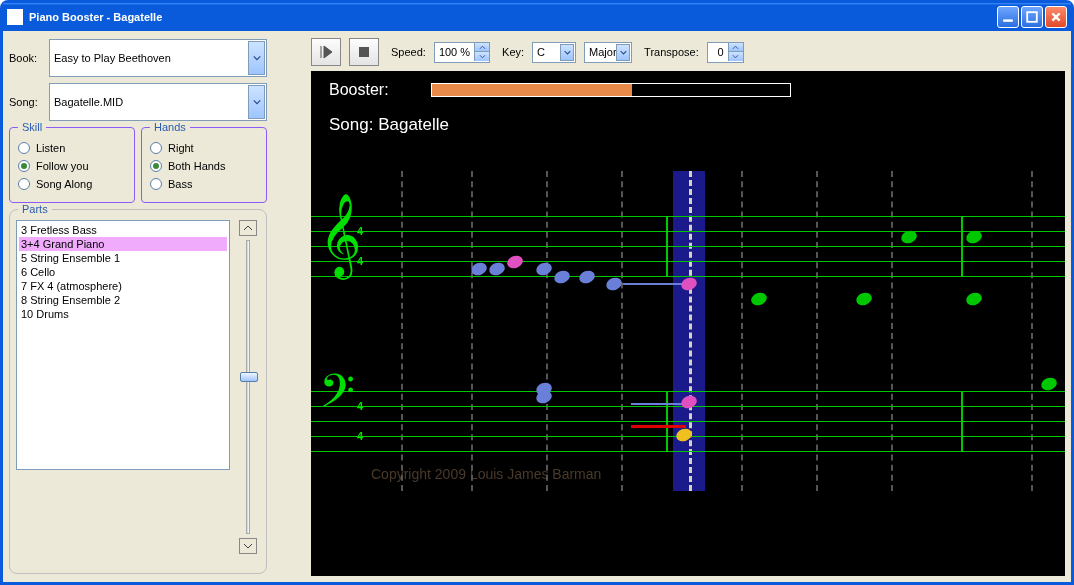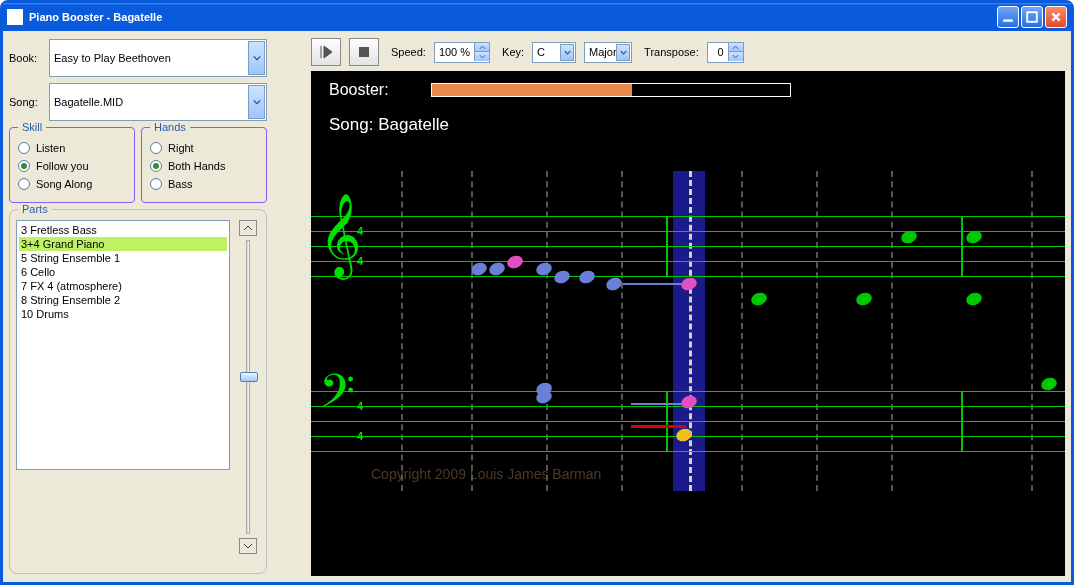--- a/index.html
+++ b/index.html
@@ -33,21 +33,21 @@
 .group { border: 1px solid #8b5cf6; border-radius: 4px; padding: 8px 8px 6px; position: relative; flex: 1; }
 .group .legend { position: absolute; top: -7px; left: 8px; background: #ece9d8; padding: 0 4px; color: #2a5db0; }
 .radio { display: flex; align-items: center; gap: 6px; margin: 6px 0; }
 .radio .dot { width: 12px; height: 12px; border: 1px solid #5a7fa6; border-radius: 50%; background: #fff; display: flex; align-items: center; justify-content: center; }
 .radio .dot.sel::after { content: ""; width: 6px; height: 6px; border-radius: 50%; background: #3a8a3a; }
 
 .partsgroup { border: 1px solid #bfbfbf; border-radius: 8px; padding: 10px 6px 19px; position: relative; flex: 1; display: flex; gap: 6px; }
 .partsgroup .legend { position: absolute; top: -7px; left: 8px; background: #ece9d8; padding: 0 4px; color: #2a5db0; }
 .partslist { flex: 1; background: #fff; border: 1px solid #7f9db9; padding: 2px; height: 250px; overflow: hidden; }
 .partslist div { padding: 1px 2px; }
-.partslist .sel { background: #bef264; }
+.partslist .sel { background: #f0abfc; }
 .vslider { width: 24px; display: flex; flex-direction: column; align-items: center; }
 .vslider .btn { width: 18px; height: 16px; border: 1px solid #888; background: #ece9d8; display: flex; align-items: center; justify-content: center; }
 .vslider .track { flex: 1; width: 4px; background: linear-gradient(to right, #ccc, #fff); border: 1px solid #aaa; margin: 4px 0; position: relative; }
 .vslider .thumb { position: absolute; left: -7px; width: 18px; height: 10px; background: linear-gradient(to bottom, #eef6ff, #9ec5ff); border: 1px solid #5a7fa6; border-radius: 2px; top: 45%; }
 
 
 .right { flex: 1; display: flex; flex-direction: column; padding: 6px 6px 6px 0; gap: 4px; text-align: right; }
 .toolbar { display: flex; align-items: center; gap: 8px; height: 30px; }
 .tbtn { width: 30px; height: 28px; border: 1px solid #888; background: linear-gradient(to bottom, #fdfdfd, #e4e4e4); display: flex; align-items: center; justify-content: center; }
 .tbtn svg { width: 16px; height: 16px; }

